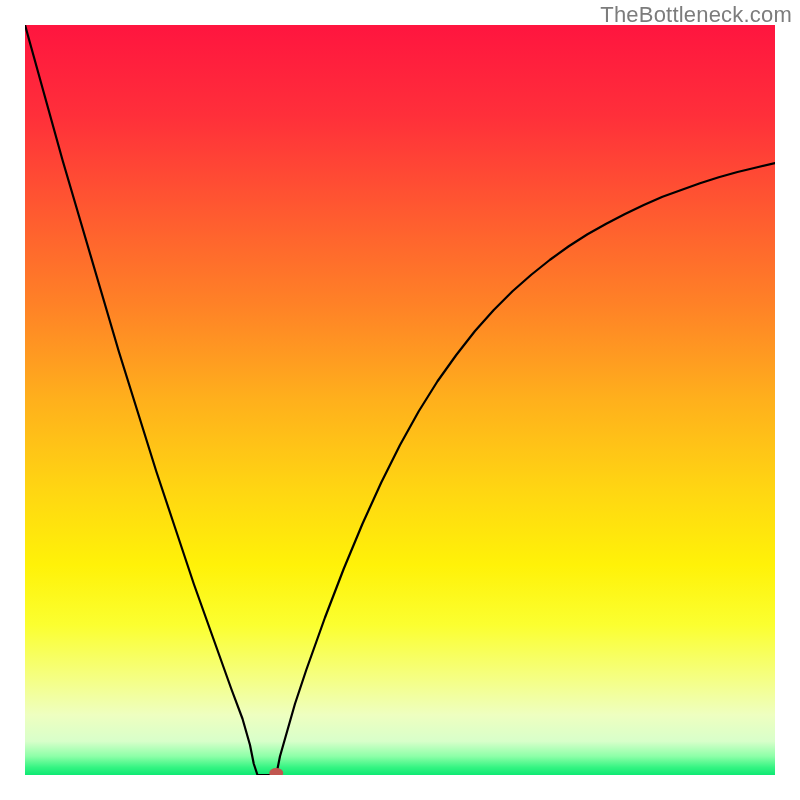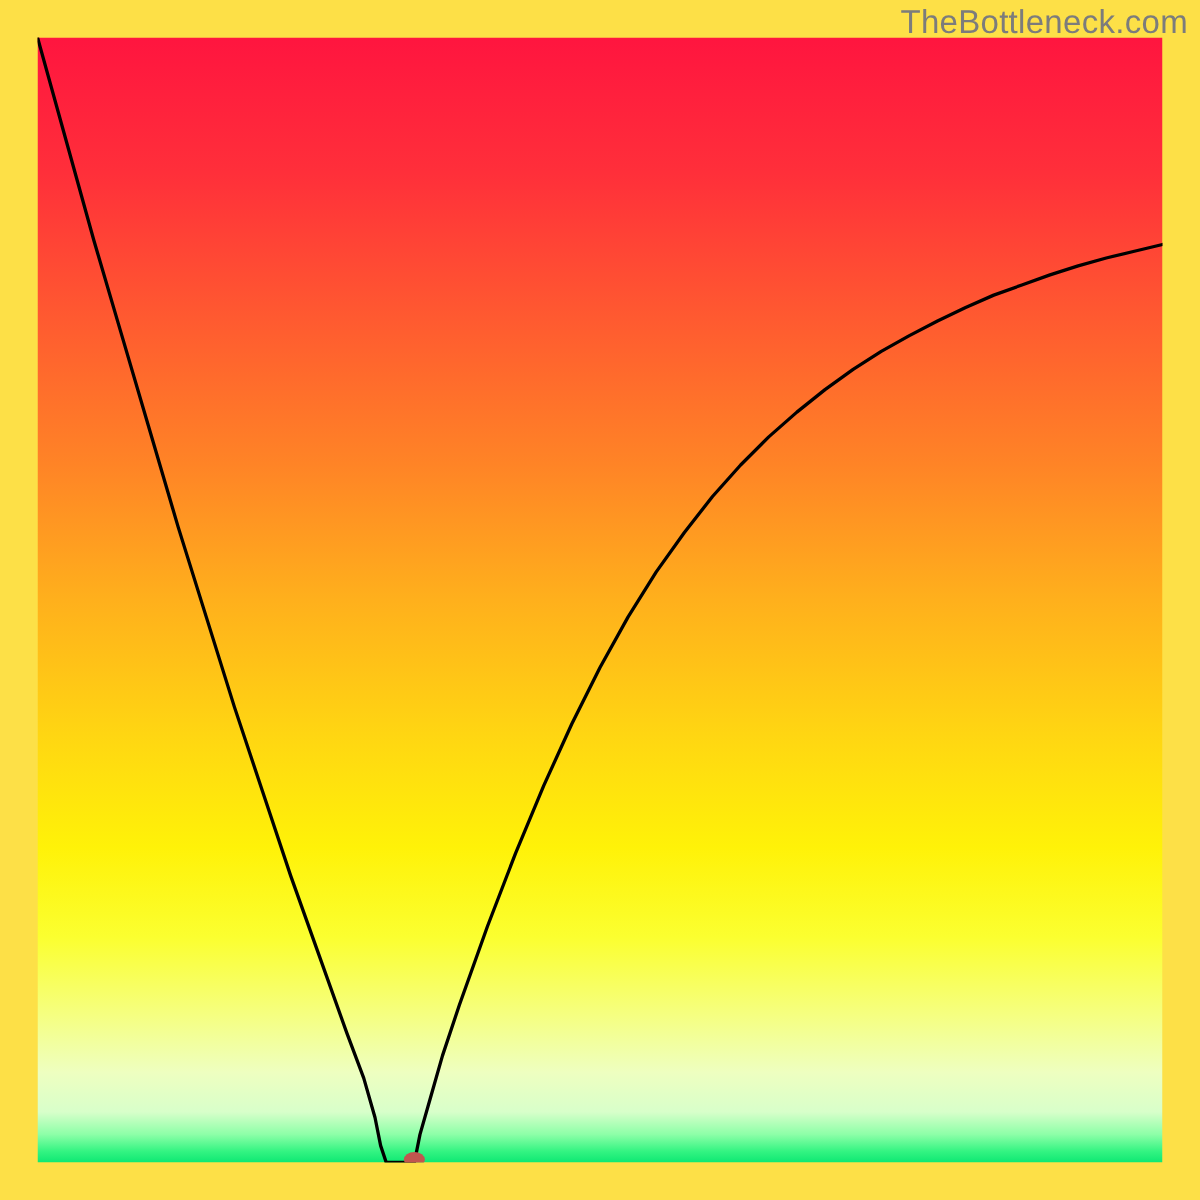--- a/index.html
+++ b/index.html
@@ -10,21 +10,21 @@
     background: #000;
     font-family: Arial, Helvetica, sans-serif;
     overflow: hidden;
   }
   .frame {
     position: absolute;
     left: 0;
     top: 0;
     width: 800px;
     height: 800px;
-    background: #fde047;
+    background: #ffffff;
   }
   .plot {
     position: absolute;
     left: 25px;
     top: 25px;
     width: 750px;
     height: 750px;
   }
   .watermark {
     position: absolute;

